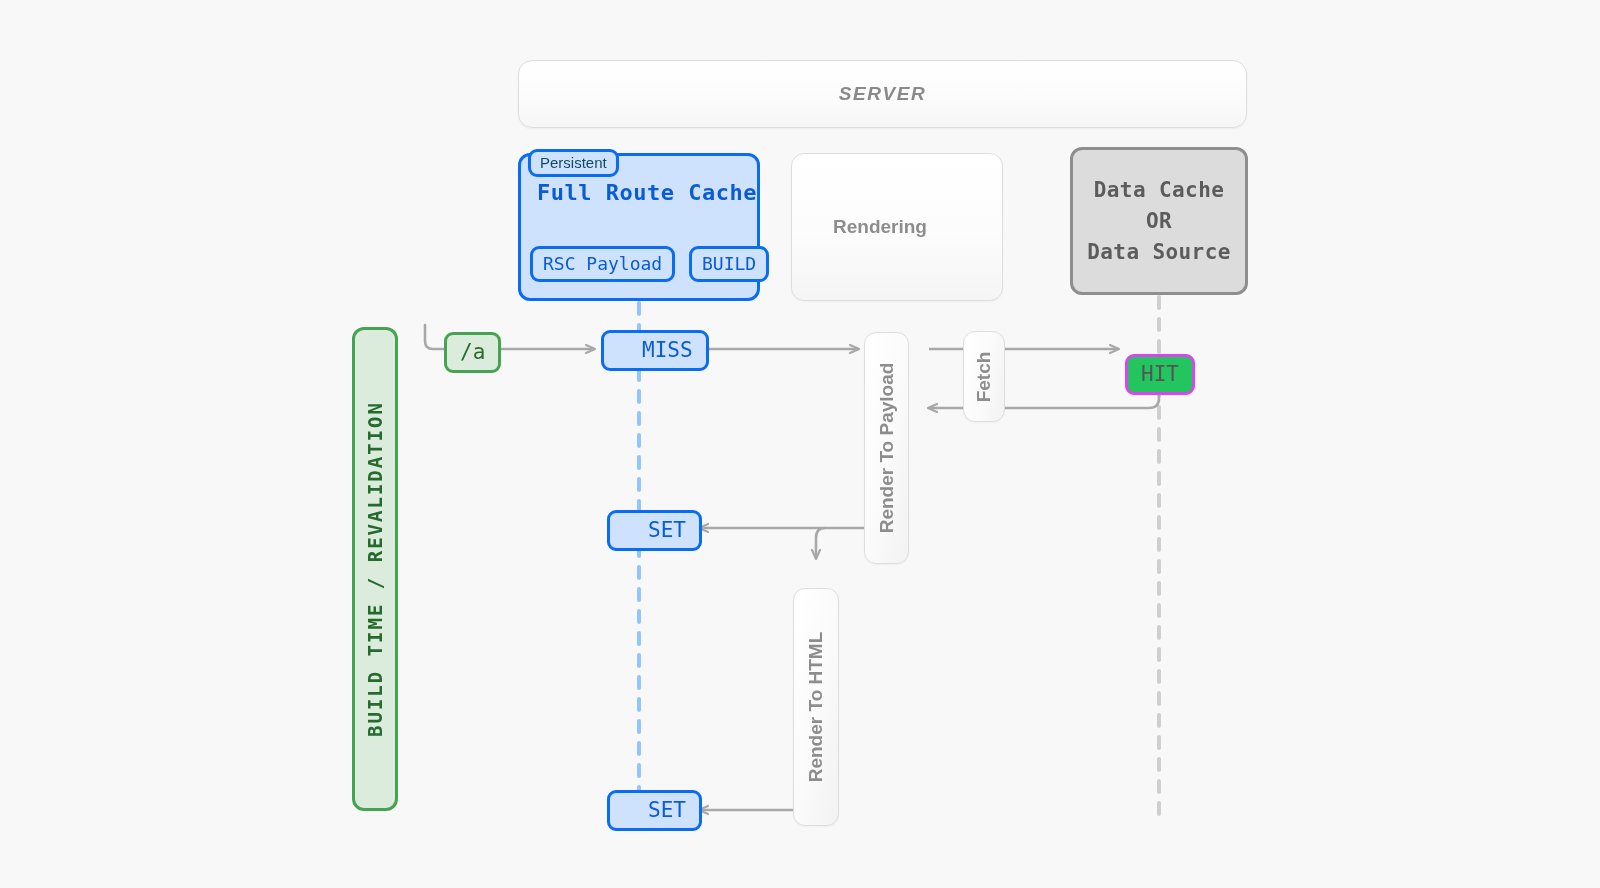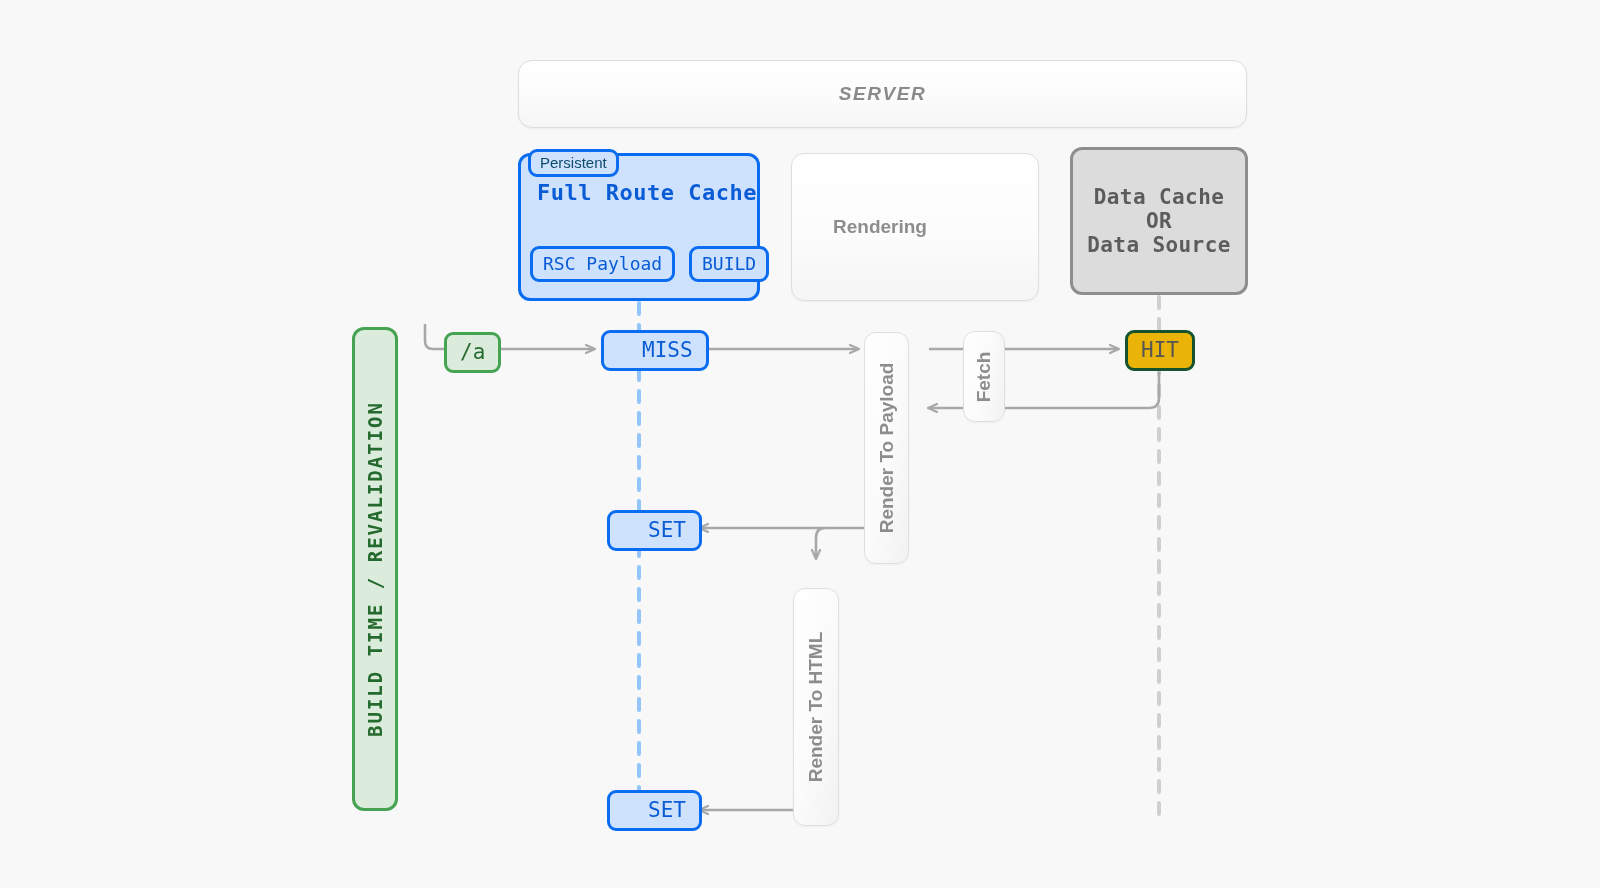--- a/index.html
+++ b/index.html
@@ -61,41 +61,42 @@
     font-size: 18px;
     padding: 4px 10px 5px 10px;
     z-index: 3;
   }
   .chip-rsc { left: 530px; top: 246px; }
   .chip-html { left: 689px; top: 246px; }
 
   
   .rendering-box {
     position: absolute; left: 791px; top: 153px;
-    width: 248px; height: 148px;
+    width: 212px; height: 148px;
     background: linear-gradient(180deg, #ffffff 0%, #fcfcfc 55%, #f5f5f5 100%);
     border: 1px solid #dedede;
     border-radius: 13px;
     box-shadow: 0 1px 2px rgba(0,0,0,0.04);
   }
   .rendering-label {
     position: absolute; left: 41px; top: 50%;
     transform: translateY(-50%);
     font-size: 19px; font-weight: bold; color: #8d8d8d;
   }
 
   
   .dc-box {
     position: absolute; left: 1070px; top: 147px;
     width: 178px; height: 148px;
     background: #dcdcdc;
     border: 3px solid #8e8e8e;
     border-radius: 12px;
     display: flex; flex-direction: column;
     align-items: center; justify-content: center;
+    gap: 7px;
   }
   .dc-line { font-size: 21px; font-weight: bold; color: #5c5c5c; letter-spacing: 0.4px; }
 
   
   .build-bar {
     position: absolute; left: 352px; top: 327px;
     width: 46px; height: 484px;
     background: #dcecdc;
     border: 3px solid #46a352;
     border-radius: 12px;
@@ -117,21 +118,21 @@
     z-index: 4;
     white-space: nowrap;
   }
   .badge-green {
     background: #dcecdc; border: 3px solid #46a352; color: #256a2e;
   }
   .badge-blue {
     background: #cfe2fd; border: 3px solid #0a6cf1; color: #0a5cd6; padding-left: 38px;
   }
   .badge-gray {
-    background: #eab308; border: 3px solid #14532d; color: #555555;
+    background: #22c55e; border: 3px solid #d946ef; color: #555555; margin-top: 24px;
   }
   .badge-a     { left: 444px; top: 332px; }
   .badge-miss  { left: 601px; top: 330px; }
   .badge-set1  { left: 607px; top: 510px; }
   .badge-set2  { left: 607px; top: 790px; }
   .badge-hit   { left: 1125px; top: 330px; }
 
   
   .pill {
     position: absolute;

